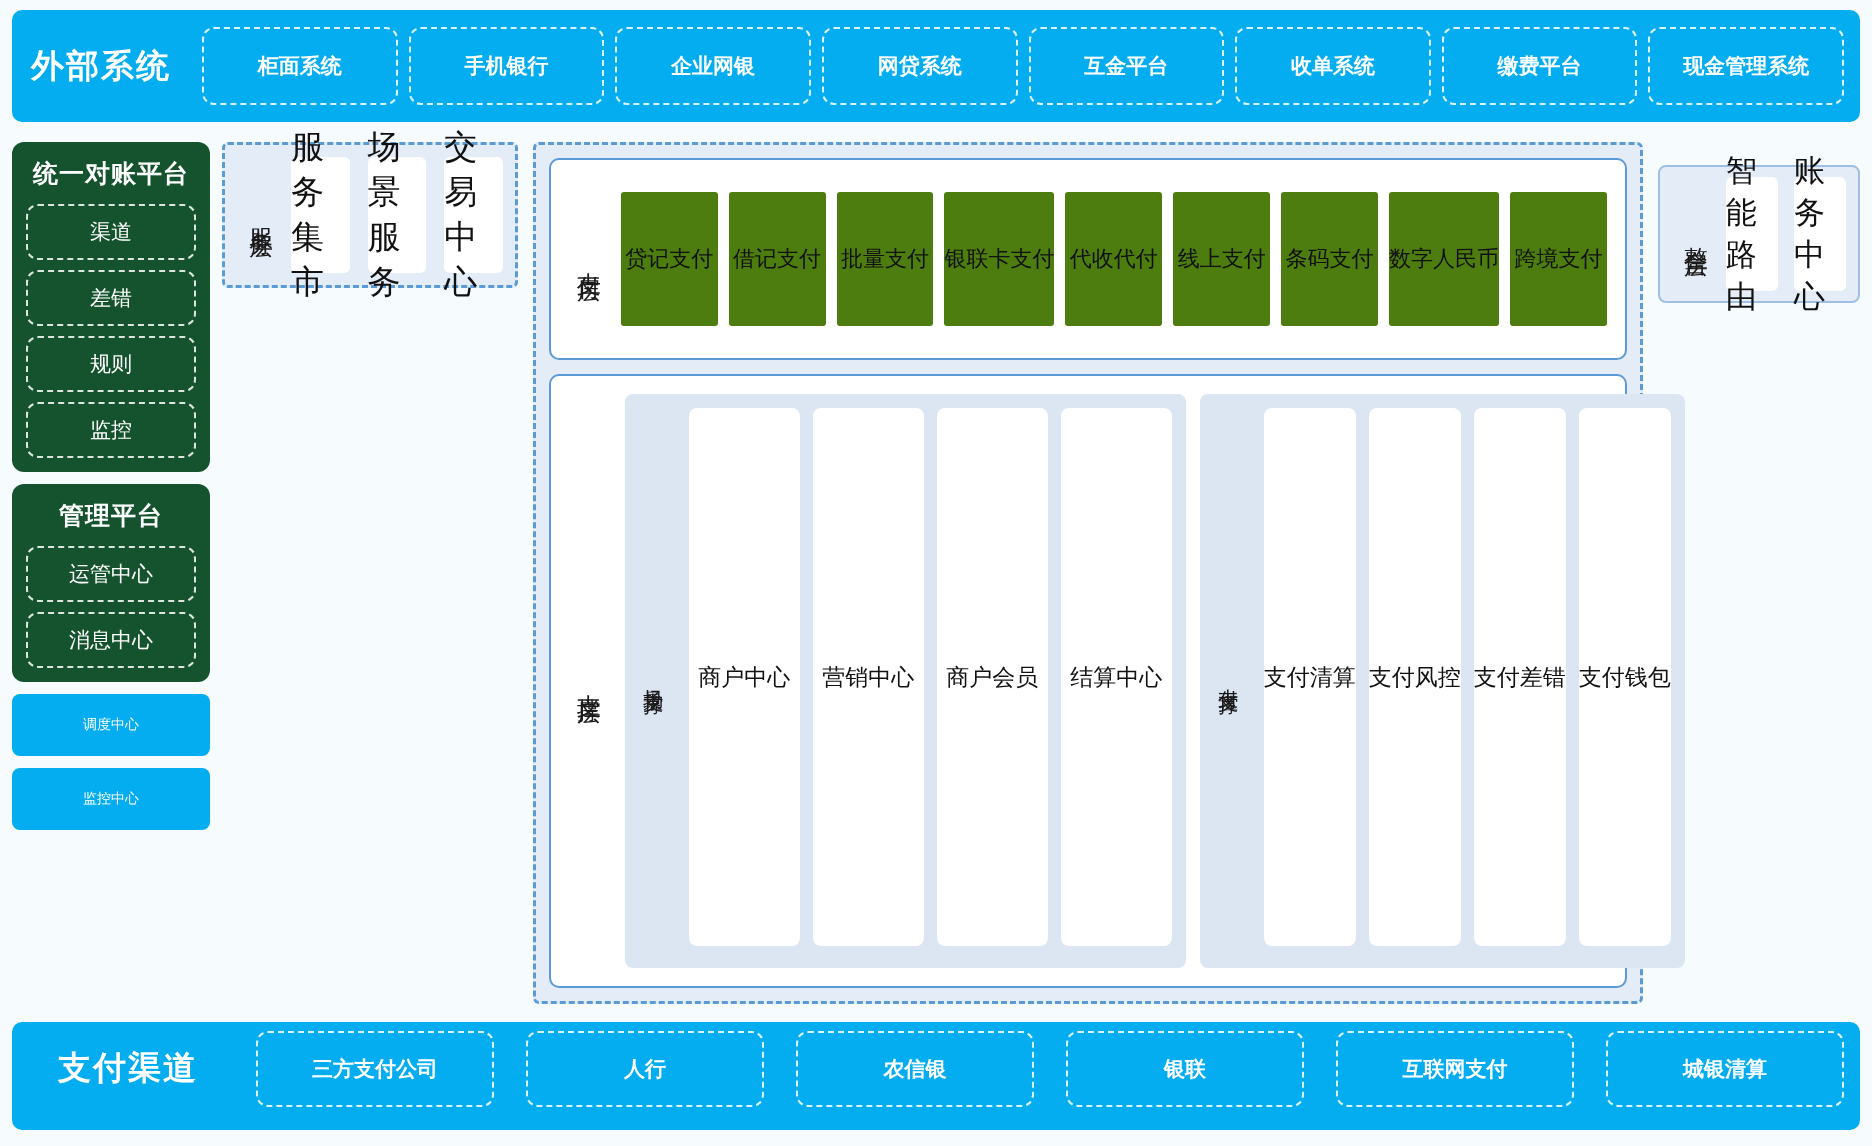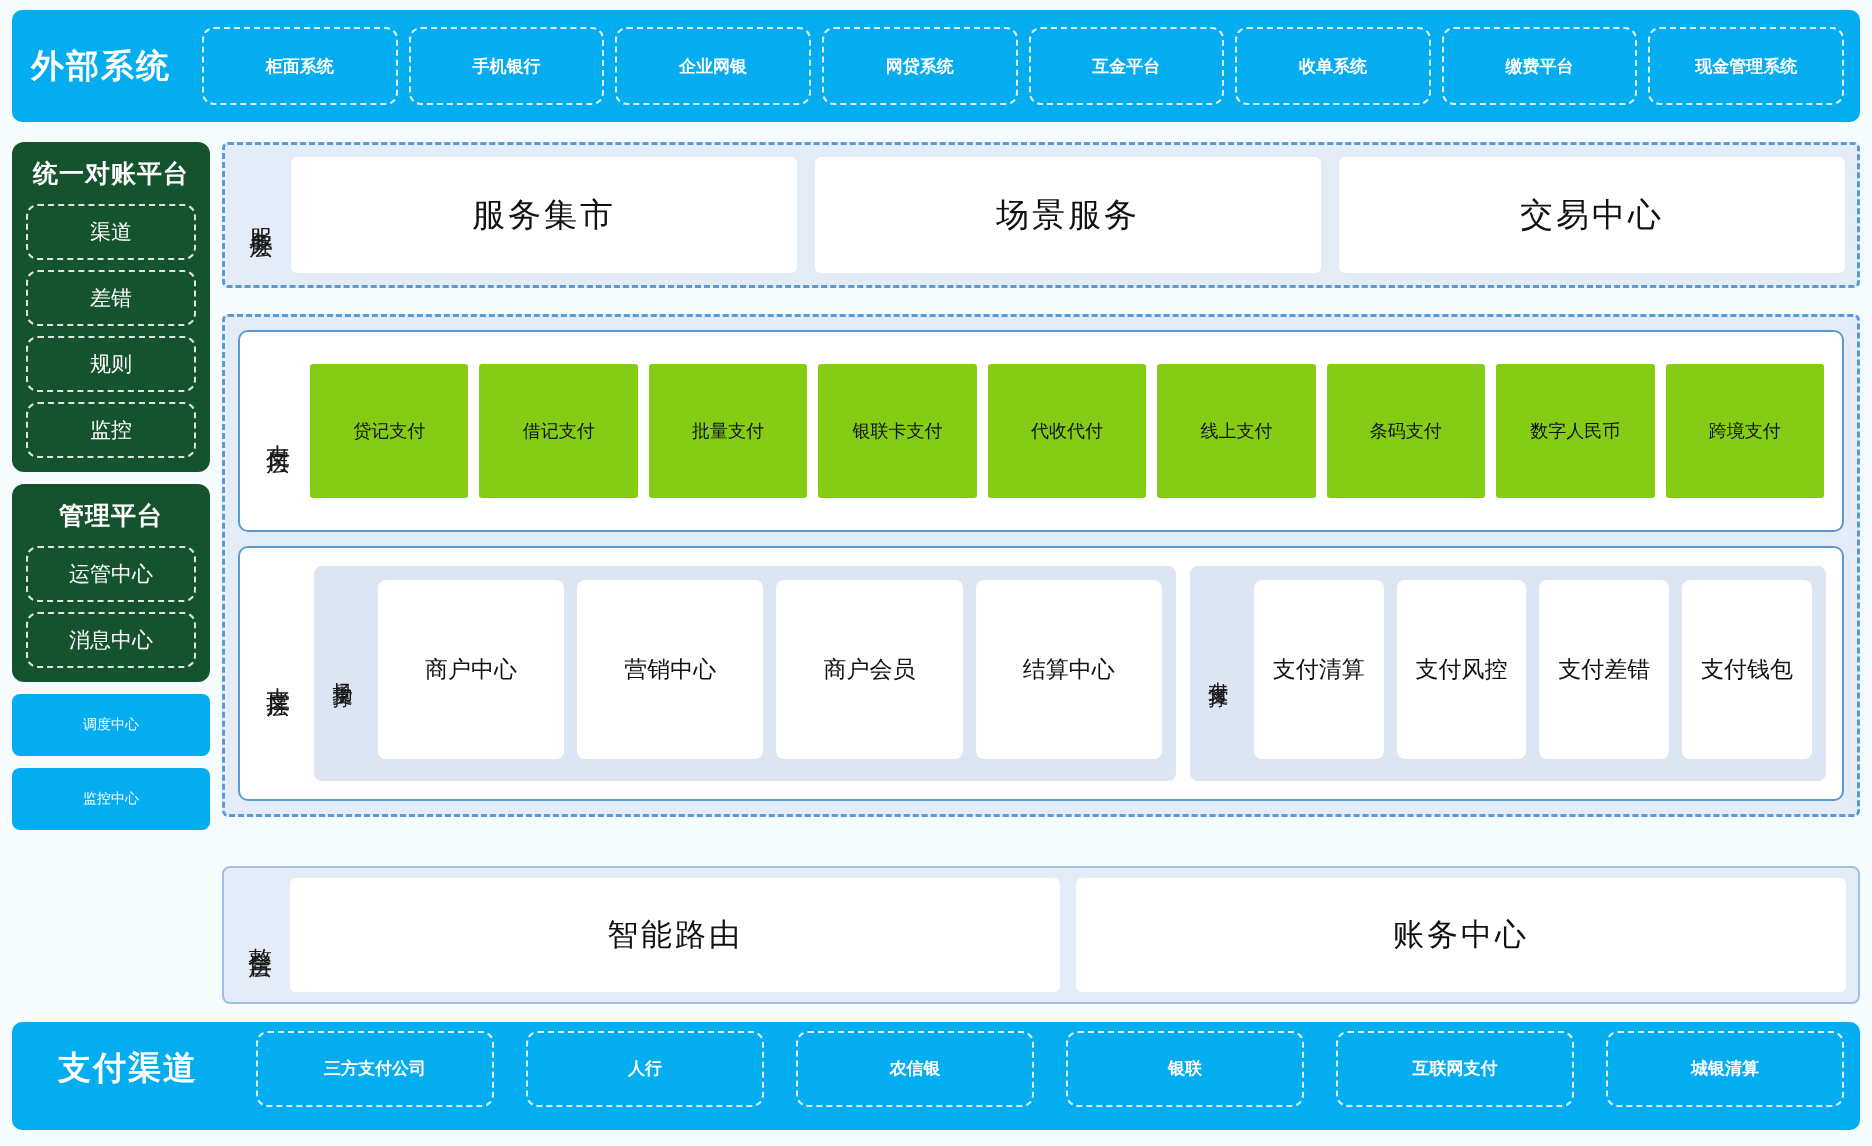--- a/index.html
+++ b/index.html
@@ -24,21 +24,21 @@
     font-size: 33px;
     font-weight: bold;
     letter-spacing: 2px;
     white-space: nowrap;
     text-align: center;
   }
   .chip {
     border: 2px dashed rgba(255,255,255,0.85);
     border-radius: 12px;
     color: #ffffff;
-    font-size: 17px;
+    font-size: 21px;
     font-weight: bold;
     display: flex;
     align-items: center;
     justify-content: center;
     white-space: nowrap;
   }
 
   
   #external-bar {
     height: 112px;
@@ -84,21 +84,21 @@
     height: 62px;
     color: #fff;
     font-size: 14px;
     display: flex;
     align-items: center;
     justify-content: center;
     white-space: nowrap;
   }
 
   
-  .content { flex: 1; display: flex; flex-direction: column; gap: 26px; }
+  .content { flex: 1; display: flex; flex-direction: row; gap: 15px; }
 
   
   .dash-group {
     border: 3px dashed #5b9bd5;
     background: #e4ecf7;
     border-radius: 6px;
     padding: 12px;
     display: flex;
     align-items: stretch;
   }
@@ -153,26 +153,26 @@
     border-radius: 10px;
     display: flex;
     align-items: stretch;
     padding: 10px 14px;
   }
   
   #pay-panel { flex: 0 0 202px; }
   #pay-panel .items { display: flex; flex: 1; gap: 11px; padding: 22px 4px 22px 8px; }
   #pay-panel .item {
     flex: 1;
-    background: #84cc16;
+    background: #4d7c0f;
     border-radius: 3px;
     display: flex;
     align-items: center;
     justify-content: center;
-    font-size: 18px;
+    font-size: 22px;
     color: #111;
     white-space: nowrap;
   }
 
   
   #support-panel { flex: 1; gap: 10px; }
   #support-panel .sub-wrap { display: flex; flex: 1; gap: 14px; align-items: stretch; padding: 8px 2px; }
   .subgroup {
     background: #dce6f3;
     border-radius: 8px;

